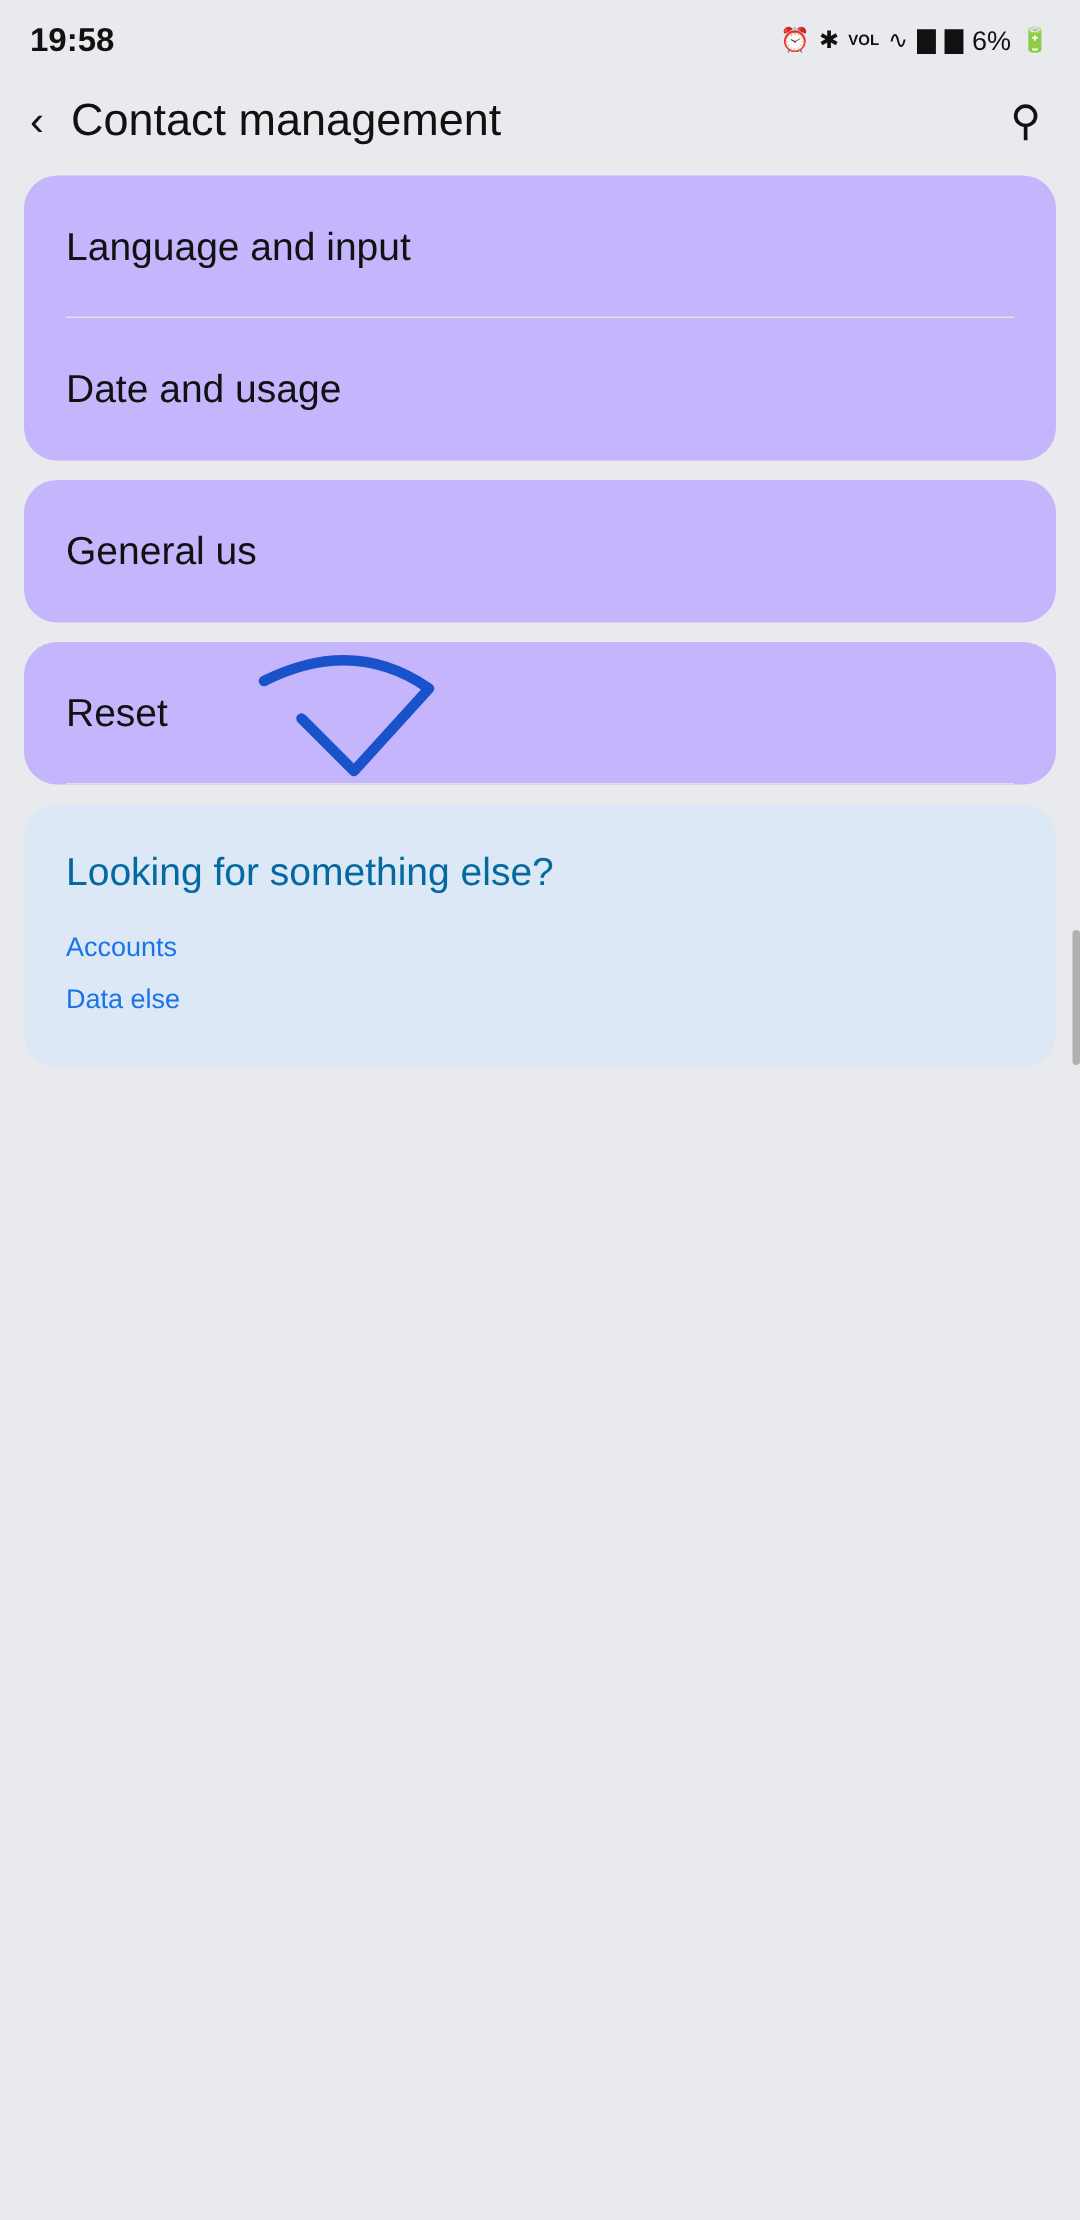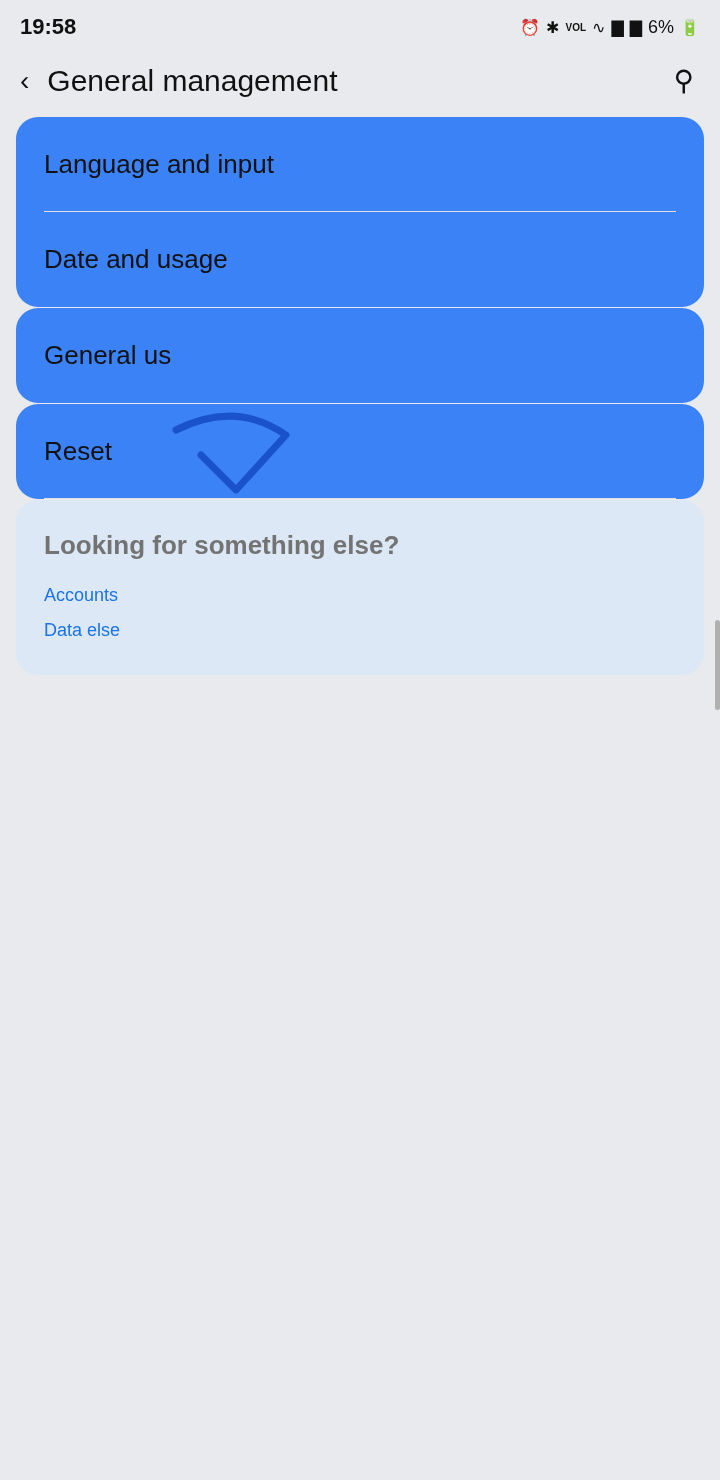--- a/index.html
+++ b/index.html
@@ -77,23 +77,23 @@
       padding: 4px 8px;
     }
 
     
     .content {
       padding: 0 16px;
     }
 
     
     .card {
-      background: #3b82f6;
+      background: #c4b5fd;
       border-radius: 22px;
-      margin-bottom: 1px;
+      margin-bottom: 13px;
       overflow: hidden;
     }
 
     .menu-item {
       padding: 32px 28px;
       font-size: 26px;
       color: #111;
       cursor: pointer;
       position: relative;
     }
@@ -112,23 +112,22 @@
     .suggestion-card {
       background: #dce8f5;
       border-radius: 22px;
       margin-bottom: 14px;
       padding: 30px 28px 34px 28px;
       position: relative;
       overflow: hidden;
     }
     .suggestion-title {
       font-size: 26px;
-      color: #737373;
+      color: #0369a1;
       margin-bottom: 24px;
-      font-weight: bold;
     }
     .suggestion-link {
       display: block;
       font-size: 18px;
       color: #1a73e8;
       margin-bottom: 14px;
       cursor: pointer;
       text-decoration: none;
     }
     .suggestion-link:last-child {
@@ -167,21 +166,21 @@
     <span>▇</span>
     <span>▇</span>
     <span class="status-battery">6%</span>
     <span>🔋</span>
   </div>
 </div>
 
 <div class="header">
   <div class="header-left">
     <button class="back-button">‹</button>
-    <span class="header-title">General management</span>
+    <span class="header-title">Contact management</span>
   </div>
   <button class="search-button">
     <span>⚲</span>
   </button>
 </div>
 
 <div class="content">
 
   <div class="card">
     <div class="menu-item">

